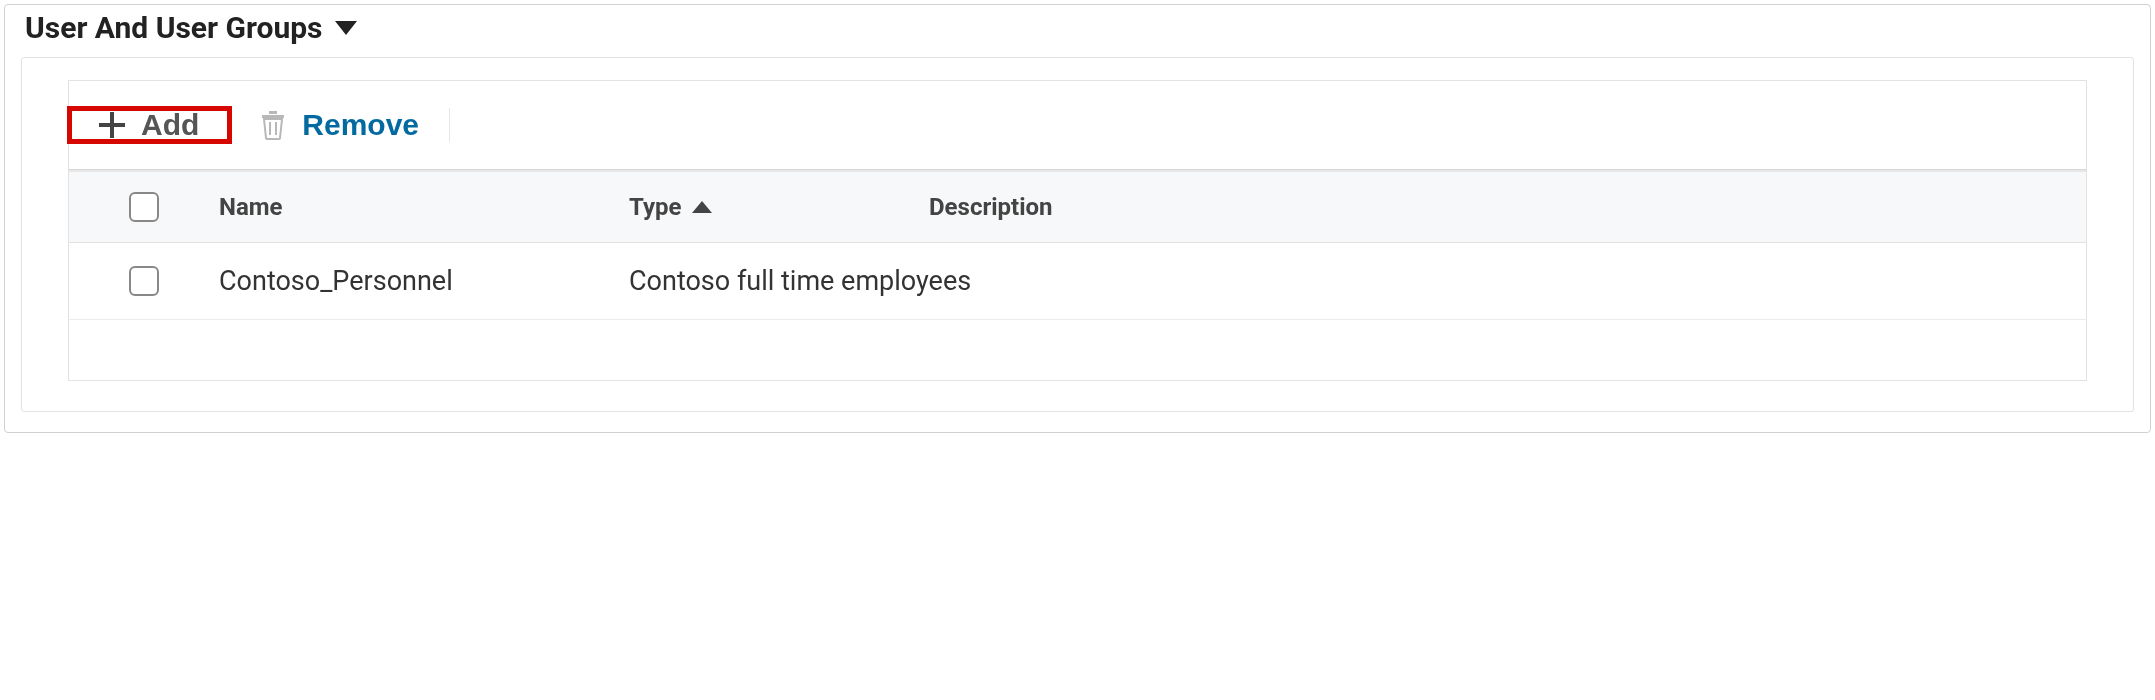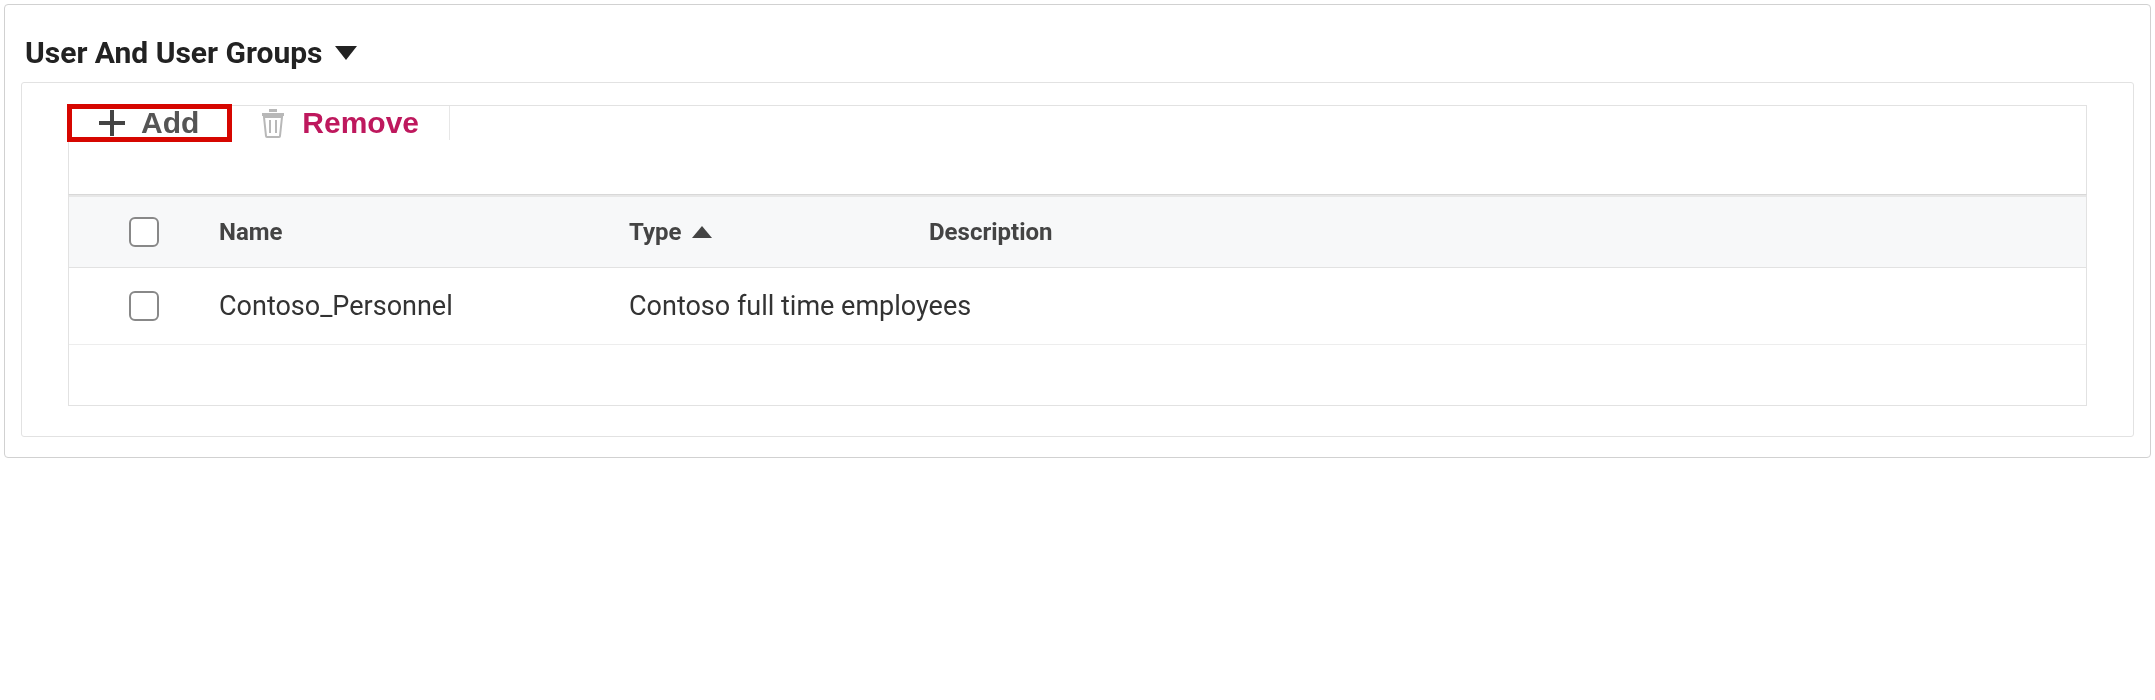--- a/index.html
+++ b/index.html
@@ -18,21 +18,20 @@
       padding: 5px 16px 20px 16px;
       width: 100%;
     }
     .section-header {
       display: flex;
       align-items: center;
       gap: 12px;
       margin-bottom: 12px;
       padding-left: 4px;
       cursor: pointer;
-      margin-top: 25px;
     }
     .section-title {
       font-size: 30px;
       font-weight: 700;
       color: #222;
     }
     .triangle-down {
       display: inline-block;
     }
     .triangle-down svg {
@@ -42,38 +41,38 @@
       border: 1px solid #e2e2e2;
       border-radius: 3px;
       padding: 22px 46px 30px 46px;
     }
     .toolbar {
       display: flex;
       border: 1px solid #e2e2e2;
       border-bottom: 1px solid #d8d8d8;
       background: #fff;
       height: 90px;
-      align-items: flex-start;
+      align-items: center;
     }
     .toolbar-btn {
       display: flex;
       align-items: center;
       justify-content: center;
       gap: 16px;
       padding: 0 30px;
       font-size: 30px;
       font-weight: 600;
       color: #555;
       background: #fff;
       border: none;
       border-right: 1px solid #e7e7e7;
       cursor: pointer;
     }
     .toolbar-btn.disabled {
-      color: #be185d;
+      color: #0369a1;
       cursor: default;
     }
     .toolbar-btn.highlighted {
       outline: 5px solid #d60600;
       outline-offset: -3px;
       position: relative;
       z-index: 2;
     }
     .btn-icon svg {
       display: block;

